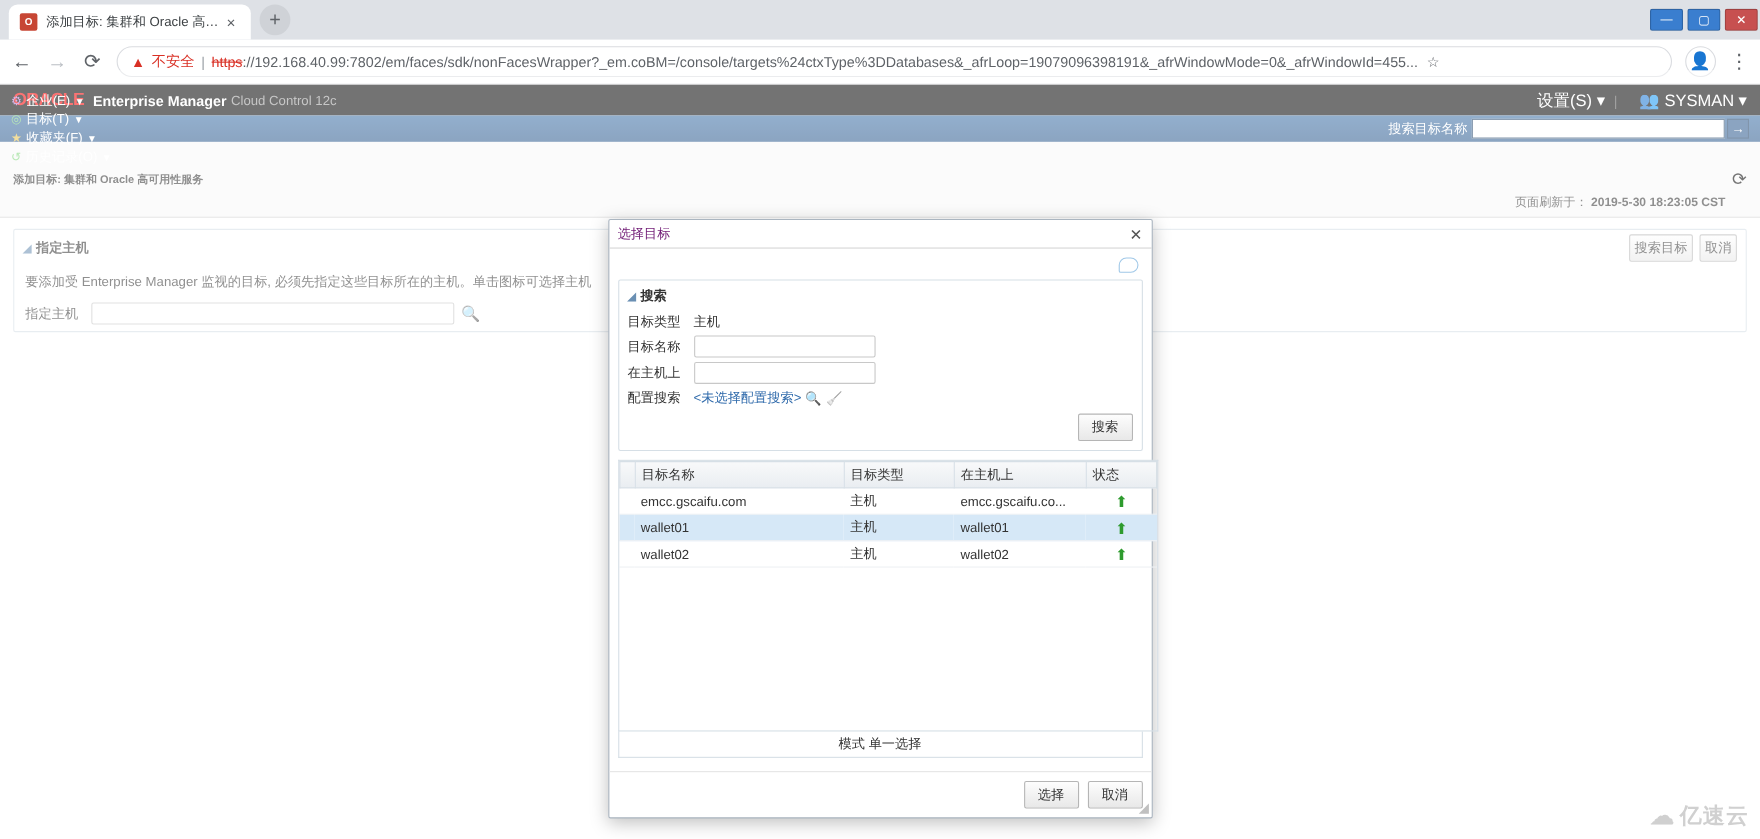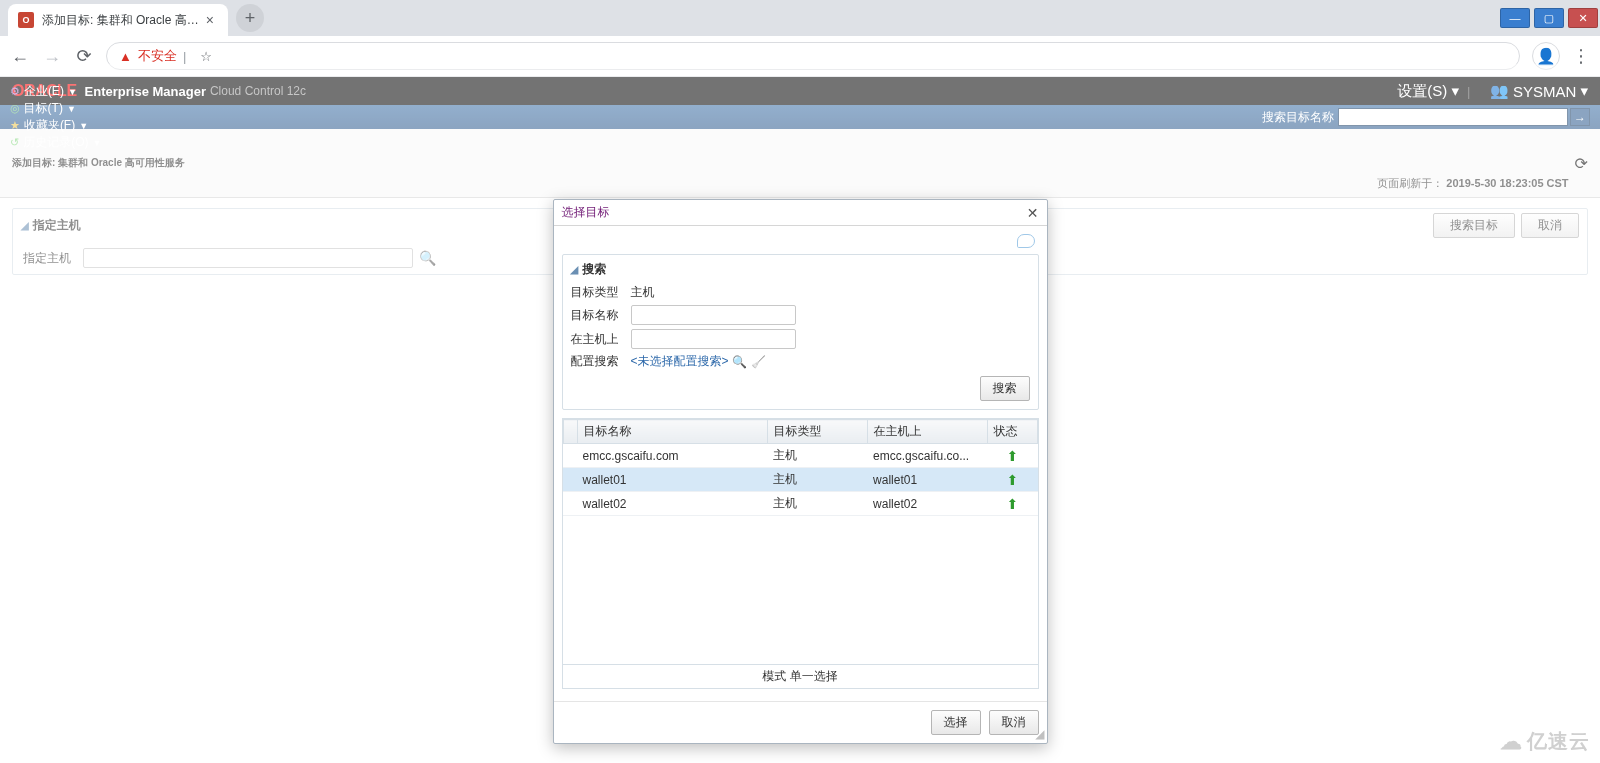--- a/index.html
+++ b/index.html
@@ -59,21 +59,21 @@
 .page-title-bar .refresh-info b { font-weight: bold; }
 .page-title-bar .refresh-icon { margin-left: 6px; cursor:pointer;}
 
 
 .main-content { padding: 10px 12px; position: relative; }
 .panel-section { border: 1px solid #d6dfe6; border-radius: 2px; }
 .panel-header-row { display:flex; align-items:center;}
 .panel-header { padding: 4px 8px; font-size: 12px; font-weight: bold; color: #333; display: flex; align-items: center; gap: 4px; flex:1;}
 .panel-header .disclose { color: #6a8fb3; font-size: 10px; }
 .panel-actions { padding: 4px 8px; display:flex; gap:6px;}
-.panel-actions button { background: linear-gradient(#fdfdfd,#e8e8e8); border: 1px solid #b5b5b5; border-radius: 2px; padding: 3px 16px; font-size: 12px; cursor:pointer; color:#333;}
+.panel-actions button { background: linear-gradient(#fdfdfd,#e8e8e8); border: 1px solid #b5b5b5; border-radius: 2px; padding: 3px 4px; font-size: 12px; cursor:pointer; color:#333;}
 .panel-body { padding: 6px 10px; font-size: 12px; color: #333; }
 .panel-body .desc { margin-bottom: 10px; }
 .host-row { display: flex; align-items: center; gap: 6px; }
 .host-row label { padding-right:6px;}
 .host-row input { width: 330px; height: 20px; border: 1px solid #c8c8c8; border-radius:2px; padding:0 4px; font-size:12px;}
 .host-row .mag { color: #2f5b8c; cursor:pointer; font-size:14px;}
 
 
 .modal-overlay { position: fixed; left: 0; right: 0; top: 64px; bottom: 0; background: rgba(255,255,255,0.45); display: flex; justify-content: center; align-items: flex-start; }
 .modal { width: 495px; margin-top: 135px; background: #fff; border: 1px solid #aab5c0; box-shadow: 0 4px 16px rgba(0,0,0,0.25); border-radius: 2px; font-size:12px;}
@@ -99,21 +99,21 @@
 .result-table th { background: linear-gradient(#f8f9fa,#e9edf1); border: 1px solid #d6dfe6; text-align: left; padding: 3px 6px; font-weight: normal; color: #333; font-size:12px;}
 .result-table td { border-bottom: 1px solid #eef1f4; padding: 3px 6px; color: #333; font-size:12px;}
 .result-table tr.selected td { background: #d6e8f7; }
 .result-table .status-up { color: #2e9b2e; font-size: 14px; text-align:center;}
 .result-table tbody { display:block; height: 220px; overflow:auto;}
 .result-table thead, .result-table tbody tr { display:table; width:100%; table-layout:fixed;}
 .col-sel{width:14px;}
 .col-name{width:190px;}
 .col-type{width:100px;}
 .col-host{width:120px;}
-.col-status{width:50px; text-align:center;}
+.col-status{width:64px; text-align:center;}
 
 .mode-bar { border: 1px solid #d6dfe6; border-top: none; padding: 3px 6px; text-align: center; color: #333; }
 .modal-footer { display: flex; justify-content: flex-end; gap: 8px; padding: 8px; border-top: 1px solid #e5e5e5; margin-top:4px;}
 .modal-resize { position:absolute; right:2px; bottom:2px; color:#c0c0c0; font-size:12px; pointer-events:none;}
 .modal{position:relative;}
 
 
 .watermark { position: fixed; right: 10px; bottom: 8px; font-size: 20px; color: #d0d0d0; font-weight: bold; letter-spacing:1px; display:flex; align-items:center; gap:4px;}
 .watermark .wm-icon{font-size:22px;}
 </style>
@@ -135,20 +135,21 @@
     </div>
   </div>
   <div class="toolbar">
     <span class="nav-btn">←</span>
     <span class="nav-btn disabled">→</span>
     <span class="nav-btn">⟳</span>
     <div class="url-bar">
       <span class="warn-icon">▲</span>
       <span class="insecure">不安全</span>
       <span style="color:#9aa0a6;margin-right:6px;">|</span>
+      <span class="url-text"><span class="https">https</span><span>://192.168.40.99:7802/em/faces/sdk/nonFacesWrapper?_em.coBM=/console/targets%24ctxType%3DDatabases&amp;_afrLoop=19079096398191&amp;_afrWindowMode=0&amp;_afrWindowId=455...</span></span>
       <span class="url-star">☆</span>
     </div>
     <div class="user-icon">👤</div>
     <span class="menu-dots">⋮</span>
   </div>
 </div>
 
 <div class="em-header">
   <span class="oracle-logo">ORACLE</span>
   <span class="product-name">Enterprise Manager</span>
@@ -201,20 +202,21 @@
       <div class="panel-header">
         <span class="disclose">◢</span>
         <span>指定主机</span>
       </div>
       <div class="panel-actions">
         <button class="std-btn">搜索目标</button>
         <button class="std-btn">取消</button>
       </div>
     </div>
     <div class="panel-body">
+      <div class="desc">要添加受 Enterprise Manager 监视的目标, 必须先指定这些目标所在的主机。单击图标可选择主机</div>
       <div class="host-row">
         <label>指定主机</label>
         <input type="text" style="">
         <span class="mag">🔍</span>
       </div>
     </div>
   </div>
 </div>
 
 <div class="modal-overlay">

